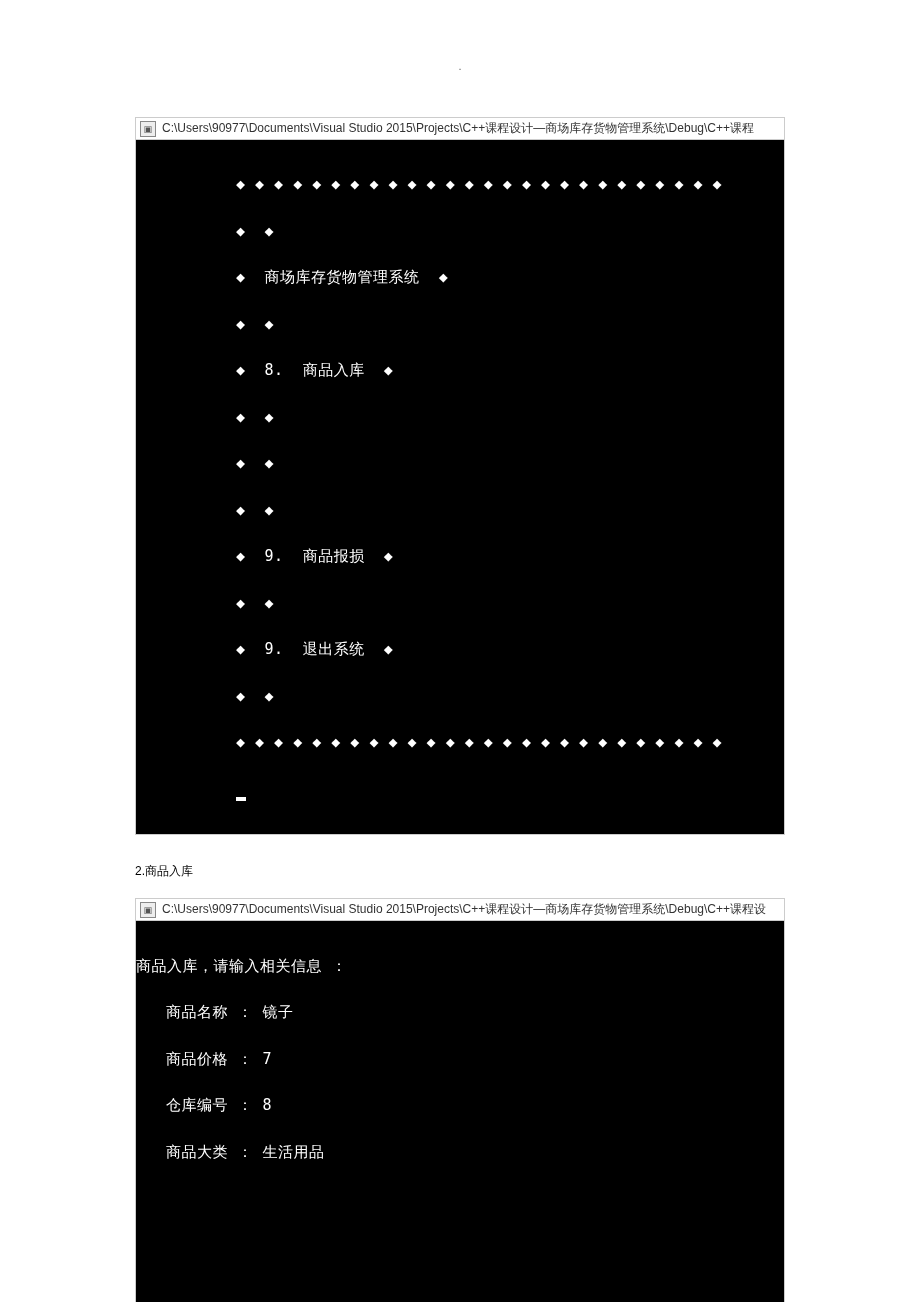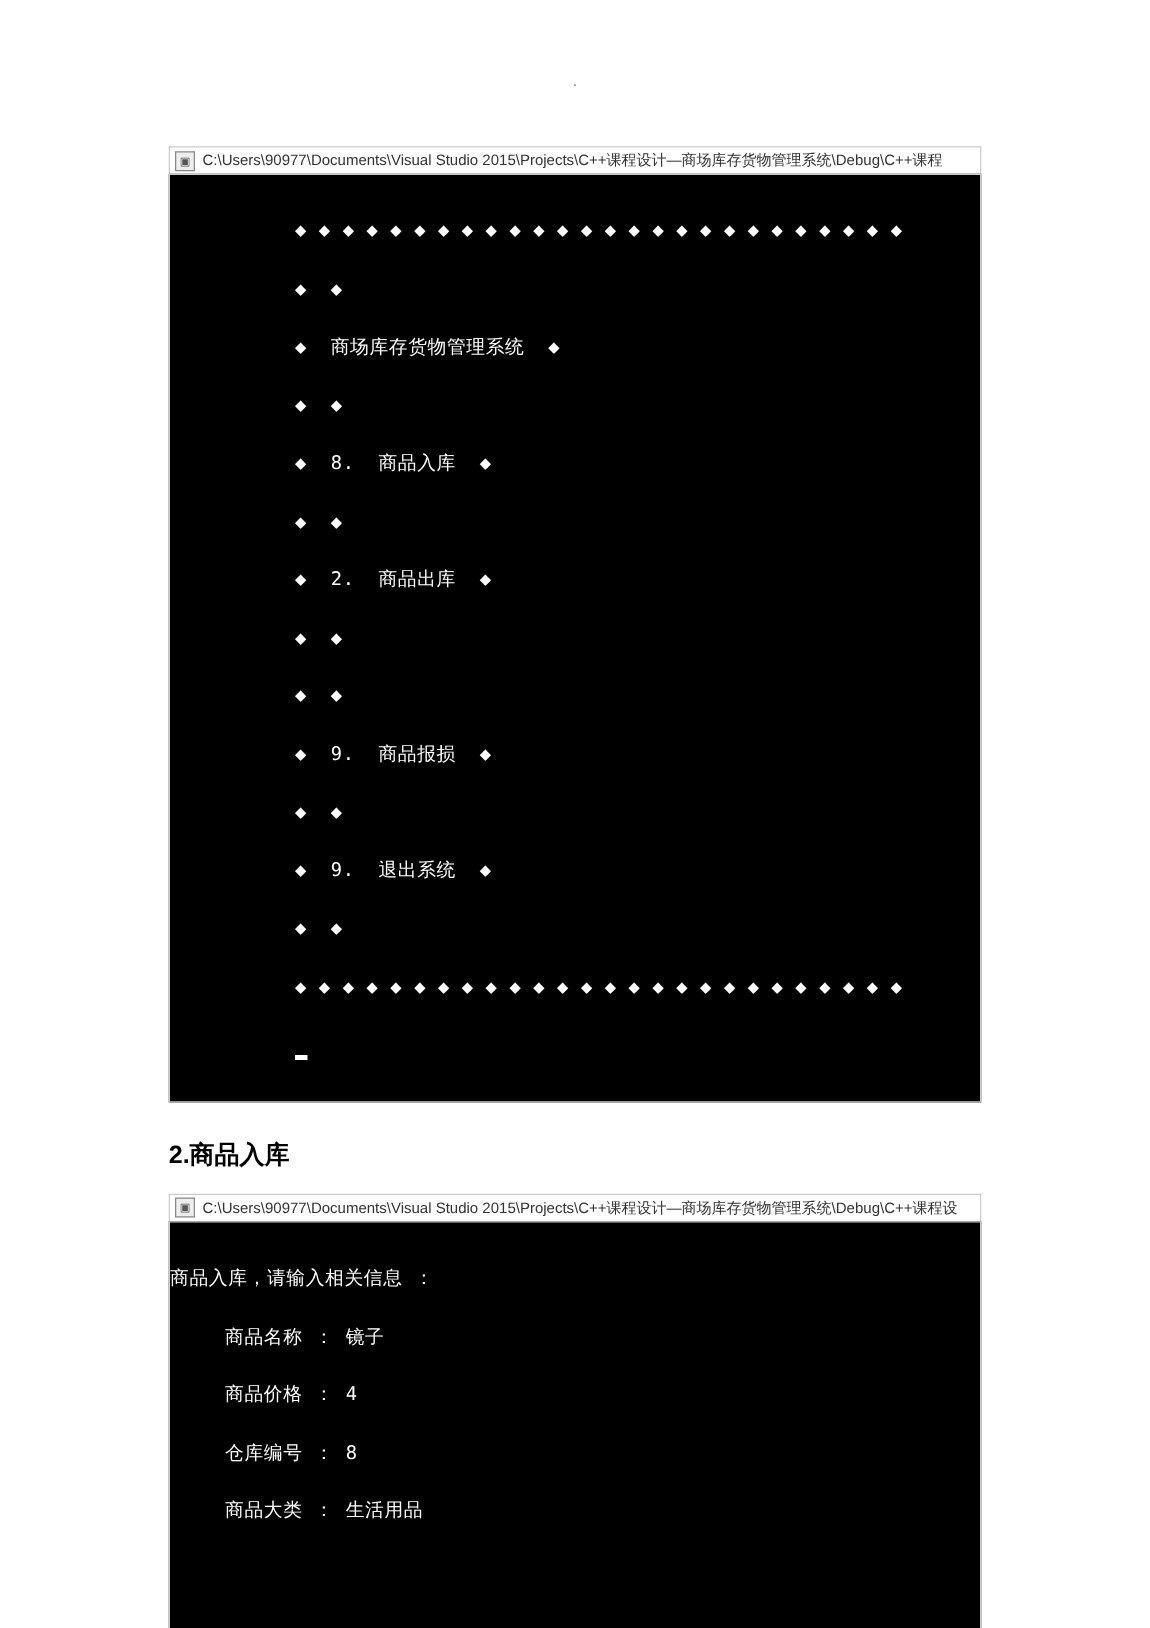--- a/index.html
+++ b/index.html
@@ -49,75 +49,74 @@
       font-family: "SimSun", "NSimSun", monospace;
       font-size: 15px;
       line-height: 1.55;
       padding: 10px 0 10px 0;
       min-height: 100px;
       white-space: pre;
       border: 1px solid #ccc;
       letter-spacing: 0.5px;
     }
     .console .indent1 { padding-left: 100px; }
-    .console .indent2 { padding-left: 44px; }
+    .console .indent2 { padding-left: 30px; }
     .cursor {
       display: inline-block;
       width: 10px;
       height: 4px;
       background: #fff;
       vertical-align: bottom;
       margin-left: 100px;
     }
     .section-heading {
-      font-size: 20px;
+      font-size: 12px;
       color: #000;
       margin: 28px 0 18px 0;
-      font-weight: bold;
+      font-weight: normal;
     }
   </style>
 </head>
 <body>
 
 <div class="page-dot">.</div>
 
 <div class="content-wrap">
 
   <div class="tbar">
     <span class="tbar-icon">▣</span>
     <span>C:\Users\90977\Documents\Visual Studio 2015\Projects\C++课程设计—商场库存货物管理系统\Debug\C++课程</span>
   </div>
   <div class="console">
 <div class="indent1">◆ ◆ ◆ ◆ ◆ ◆ ◆ ◆ ◆ ◆ ◆ ◆ ◆ ◆ ◆ ◆ ◆ ◆ ◆ ◆ ◆ ◆ ◆ ◆ ◆ ◆</div>
 <div class="indent1">◆  ◆</div>
 <div class="indent1">◆  商场库存货物管理系统  ◆</div>
 <div class="indent1">◆  ◆</div>
 <div class="indent1">◆  8.  商品入库  ◆</div>
 <div class="indent1">◆  ◆</div>
-<div class="indent1">◆  2.  商品出库  ◆</div>
 <div class="indent1">◆  ◆</div>
 <div class="indent1">◆  ◆</div>
 <div class="indent1">◆  9.  商品报损  ◆</div>
 <div class="indent1">◆  ◆</div>
 <div class="indent1">◆  9.  退出系统  ◆</div>
 <div class="indent1">◆  ◆</div>
 <div class="indent1">◆ ◆ ◆ ◆ ◆ ◆ ◆ ◆ ◆ ◆ ◆ ◆ ◆ ◆ ◆ ◆ ◆ ◆ ◆ ◆ ◆ ◆ ◆ ◆ ◆ ◆</div>
 <span class="cursor"></span>
   </div>
 
   <div class="section-heading">2.商品入库</div>
 
   <div class="tbar">
     <span class="tbar-icon">▣</span>
     <span>C:\Users\90977\Documents\Visual Studio 2015\Projects\C++课程设计—商场库存货物管理系统\Debug\C++课程设</span>
   </div>
   <div class="console">
 <div>商品入库，请输入相关信息 ：</div>
 <div class="indent2">商品名称 ： 镜子</div>
-<div class="indent2">商品价格 ： 4</div>
+<div class="indent2">商品价格 ： 7</div>
 <div class="indent2">仓库编号 ： 8</div>
 <div class="indent2">商品大类 ： 生活用品</div>
 
 
 
 
   </div>
 
 </div>
 

